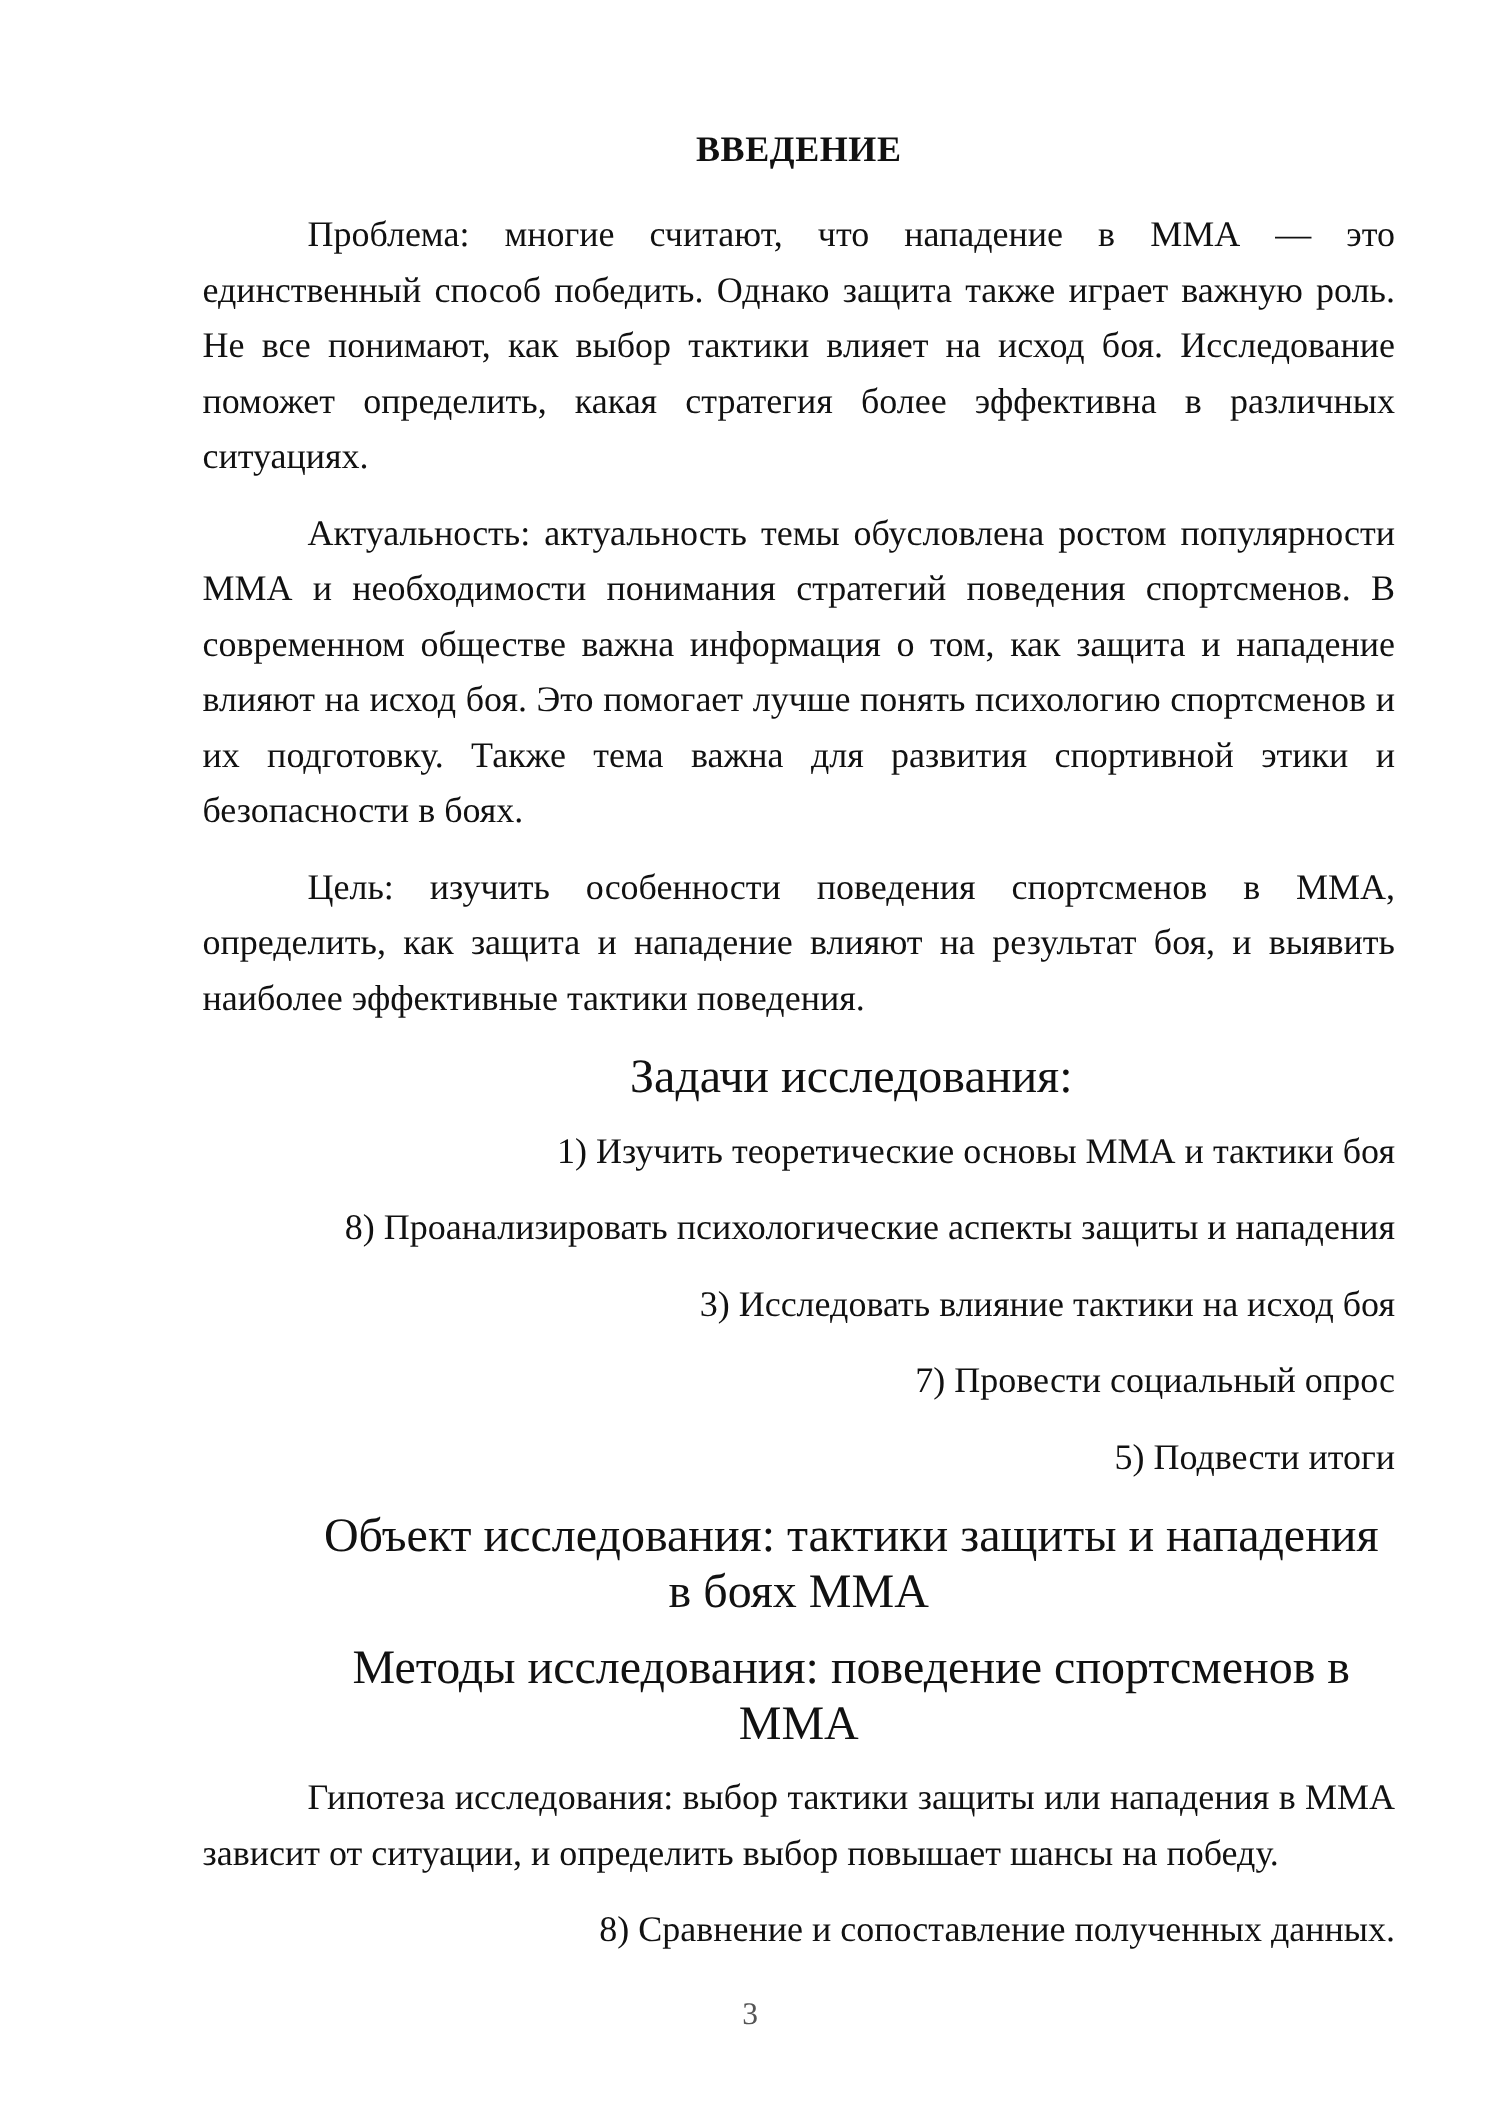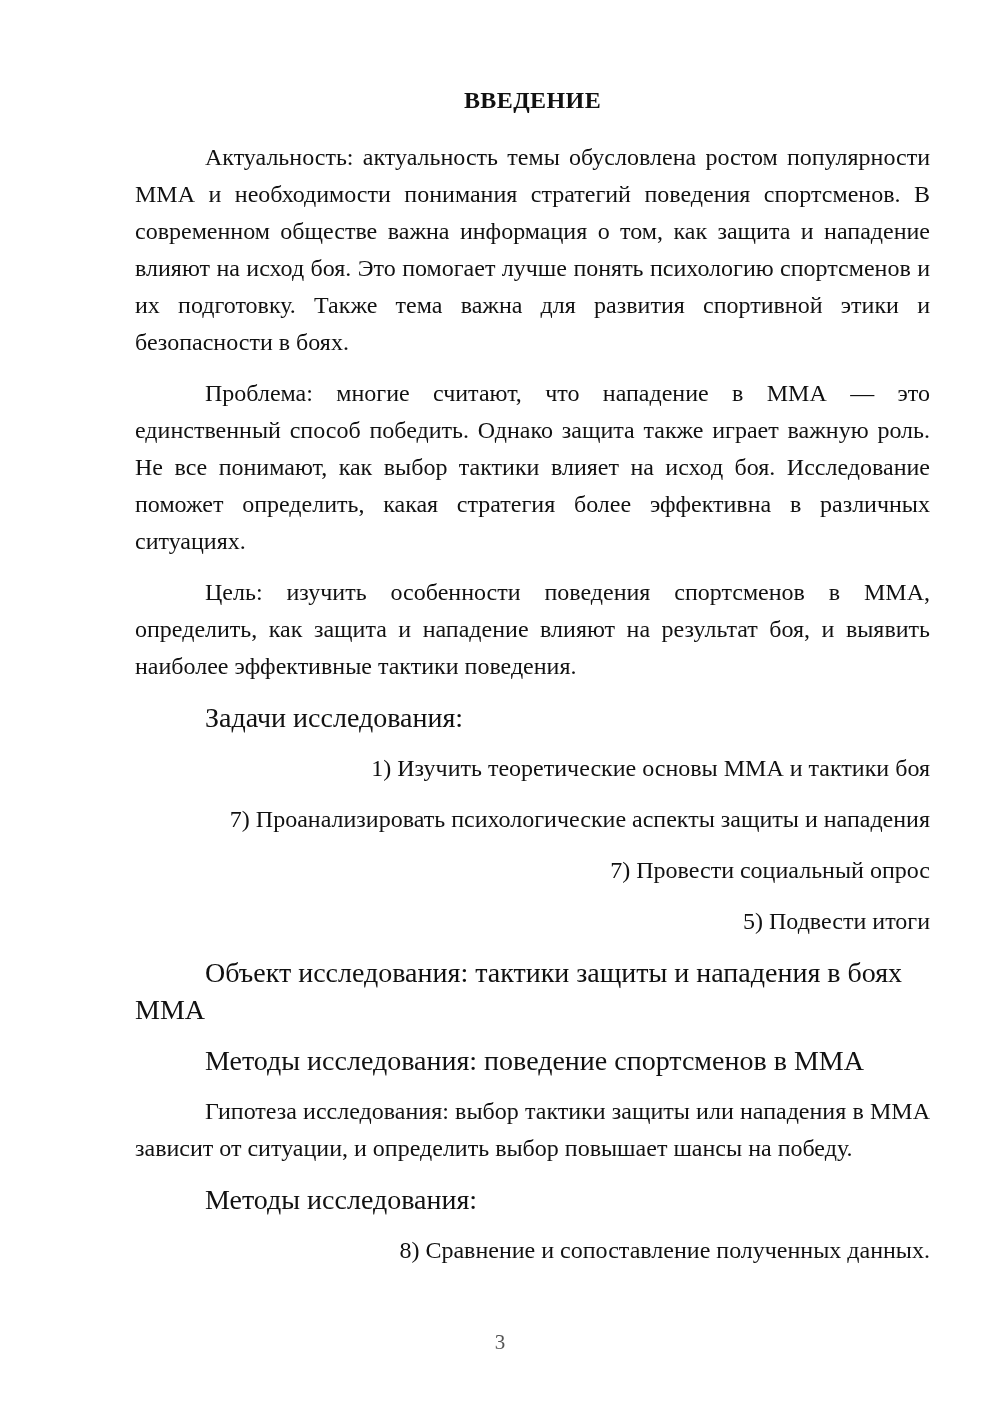--- a/index.html
+++ b/index.html
@@ -35,23 +35,23 @@
   .para {
     font-size: 24px;
     line-height: 37px;
     text-align: justify;
     text-justify: inter-word;
     text-indent: 70px;
     margin: 0 0 14px 0;
     hyphens: none;
   }
   .lead {
-    font-size: 28px;
+    font-size: 32px;
     line-height: 37px;
-    text-align: left;
+    text-align: center;
     text-indent: 70px;
     margin: 0 0 14px 0;
   }
   .numbered {
     font-size: 24px;
     line-height: 37px;
     text-align: right;
     text-indent: 42px;
     margin: 0 0 14px 0;
   }
@@ -68,44 +68,44 @@
 </style>
 </head>
 <body>
 
 <div class="page">
 
   <div class="content">
 
     <h1 class="doc-heading">ВВЕДЕНИЕ</h1>
 
+    <p class="para">Проблема: многие считают, что нападение в ММА — это единственный способ победить. Однако защита также играет важную роль. Не все понимают, как выбор тактики влияет на исход боя. Исследование поможет определить, какая стратегия более эффективна в различных ситуациях.</p>
+
     <p class="para">Актуальность: актуальность темы обусловлена ростом популярности ММА и необходимости понимания стратегий поведения спортсменов. В современном обществе важна информация о том, как защита и нападение влияют на исход боя. Это помогает лучше понять психологию спортсменов и их подготовку. Также тема важна для развития спортивной этики и безопасности в боях.</p>
-
-    <p class="para">Проблема: многие считают, что нападение в ММА — это единственный способ победить. Однако защита также играет важную роль. Не все понимают, как выбор тактики влияет на исход боя. Исследование поможет определить, какая стратегия более эффективна в различных ситуациях.</p>
 
     <p class="para">Цель: изучить особенности поведения спортсменов в ММА, определить, как защита и нападение влияют на результат боя, и выявить наиболее эффективные тактики поведения.</p>
 
     <p class="lead">Задачи исследования:</p>
 
     <p class="numbered">1) Изучить теоретические основы ММА и тактики боя</p>
 
-    <p class="numbered">7) Проанализировать психологические аспекты защиты и нападения</p>
+    <p class="numbered">8) Проанализировать психологические аспекты защиты и нападения</p>
 
+    <p class="numbered">3) Исследовать влияние тактики на исход боя</p>
 
     <p class="numbered">7) Провести социальный опрос</p>
 
     <p class="numbered">5) Подвести итоги</p>
 
     <p class="lead">Объект исследования: тактики защиты и нападения в боях ММА</p>
 
     <p class="lead">Методы исследования: поведение спортсменов в ММА</p>
 
     <p class="para">Гипотеза исследования: выбор тактики защиты или нападения в ММА зависит от ситуации, и определить выбор повышает шансы на победу.</p>
 
-    <p class="lead">Методы исследования:</p>
 
 
     <p class="numbered">8) Сравнение и сопоставление полученных данных.</p>
 
 
   </div>
 
   <div class="page-number">3</div>
 
 </div>

